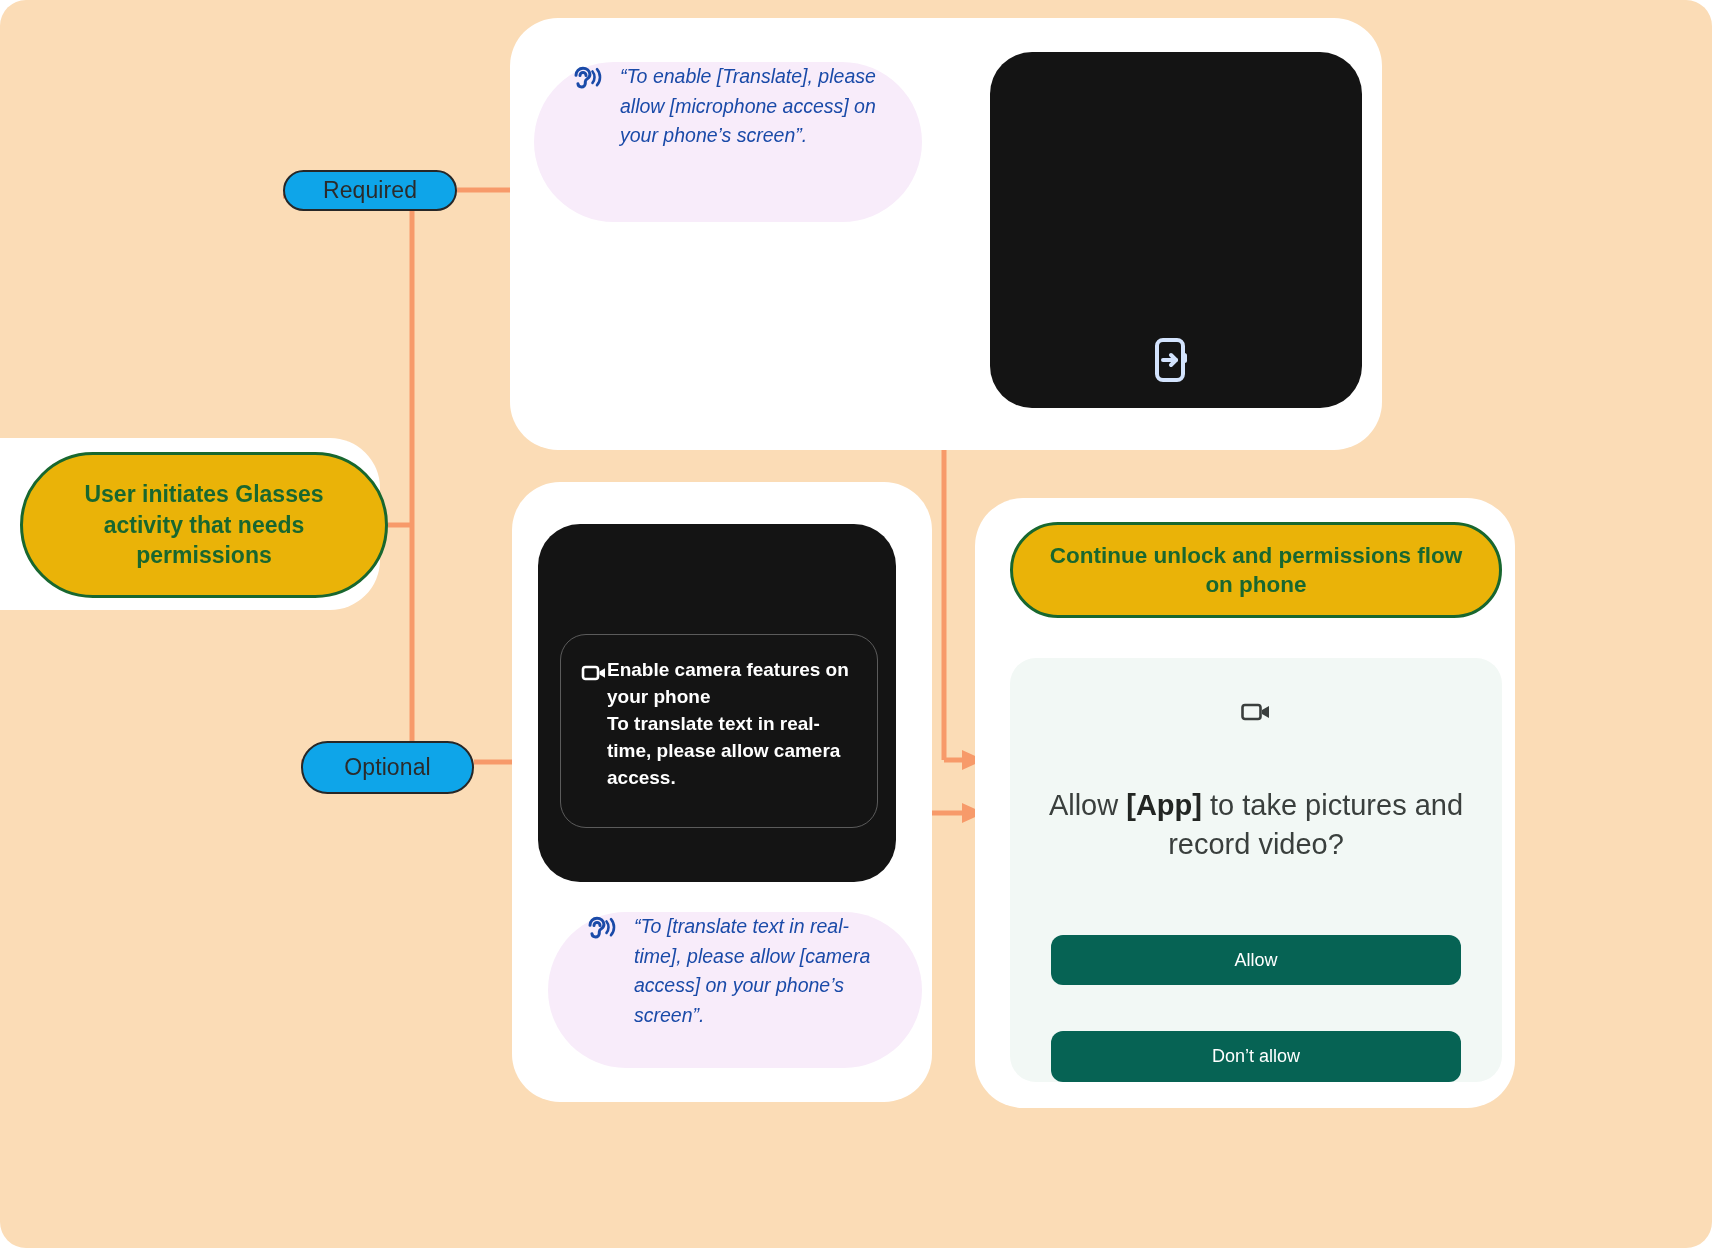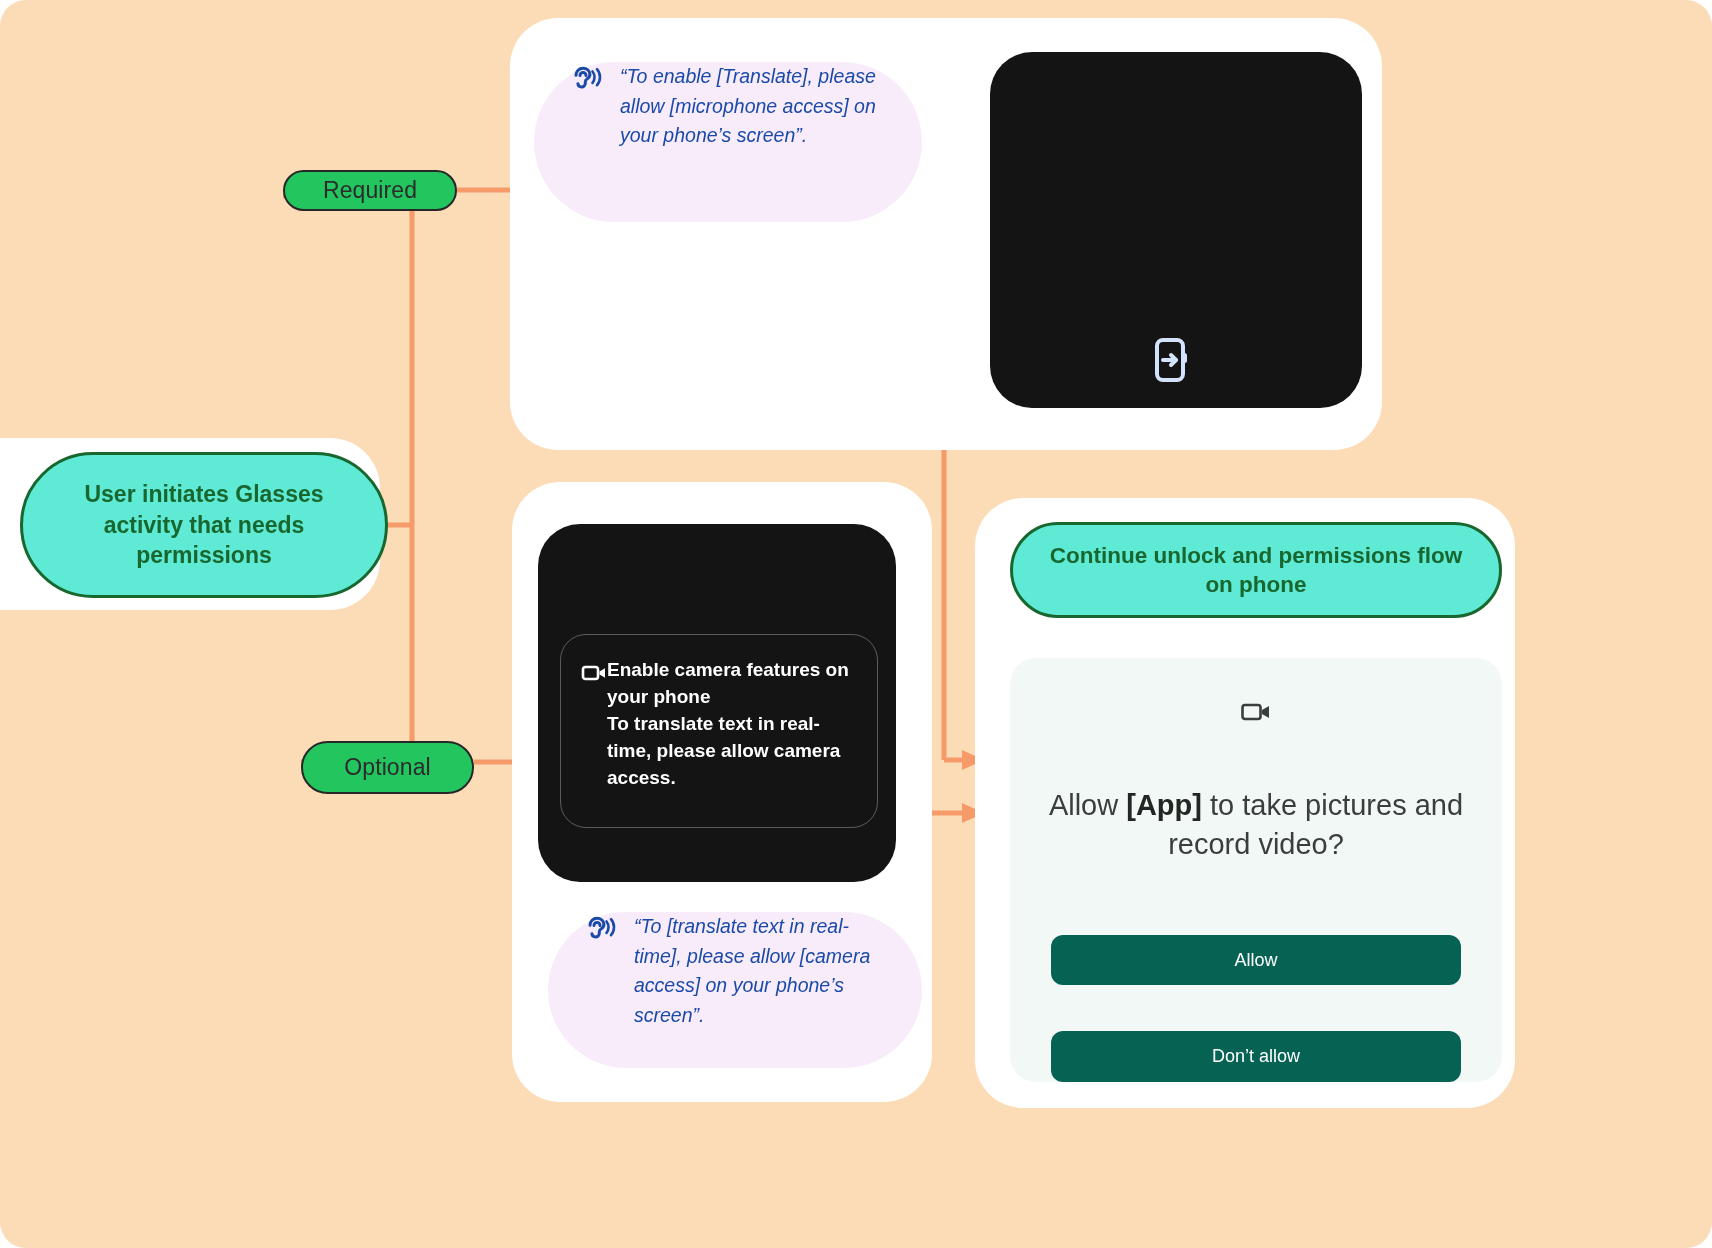--- a/index.html
+++ b/index.html
@@ -34,21 +34,21 @@
   .green-node {
     position: absolute;
     border: 3px solid #18672f;
     border-radius: 70px;
     display: flex;
     align-items: center;
     justify-content: center;
     text-align: center;
     color: #18672f;
     font-weight: bold;
-    background: #5eead4;
+    background: #eab308;
   }
   #node-start {
     left: 20px; top: 452px;
     width: 368px; height: 146px;
     font-size: 23px;
     line-height: 1.32;
     padding: 0 26px;
     border-radius: 74px;
   }
   #node-continue {
@@ -56,21 +56,21 @@
     width: 492px; height: 96px;
     font-size: 22.5px;
     line-height: 1.3;
     padding: 4px 24px;
     border-radius: 48px;
   }
 
   
   .gray-pill {
     position: absolute;
-    background: #22c55e;
+    background: #0ea5e9;
     border: 2.5px solid #272727;
     border-radius: 40px;
     display: flex;
     align-items: center;
     justify-content: center;
     color: #2b2b2b;
     font-size: 23px;
     letter-spacing: 0.1px;
   }
   #pill-required { left: 283px; top: 170px; width: 174px; height: 41px; }

